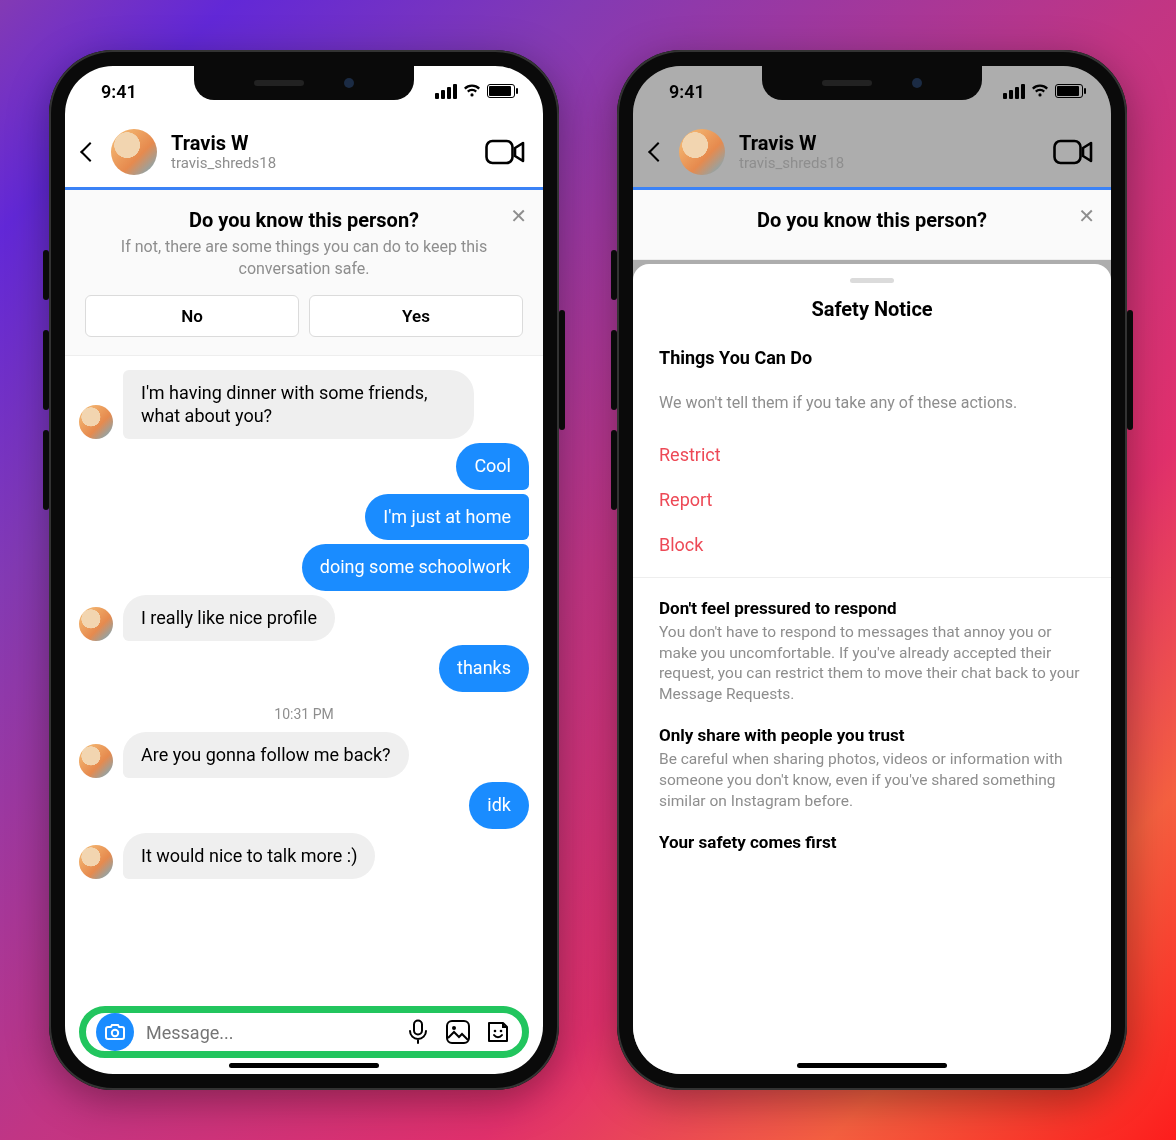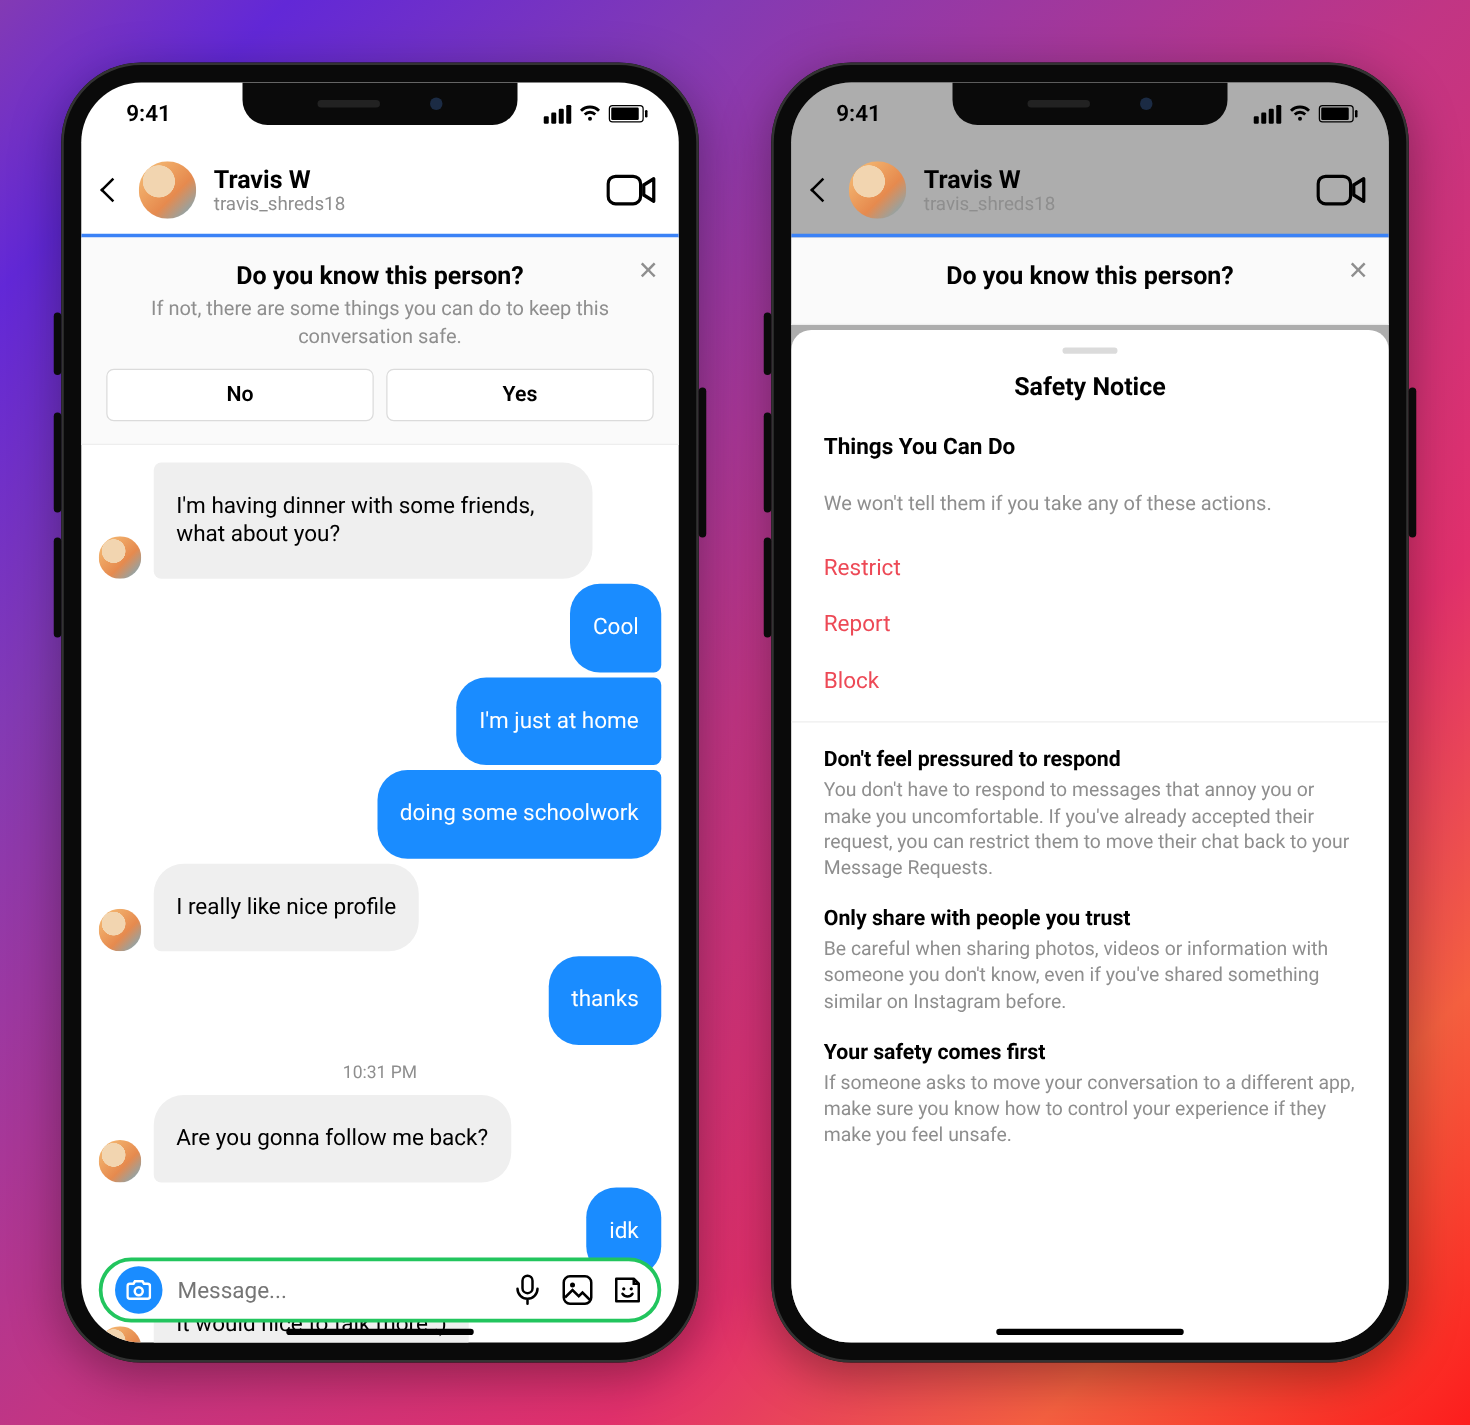--- a/index.html
+++ b/index.html
@@ -58,31 +58,31 @@
     background:#fafafa;border-bottom:1px solid #eee;padding:18px 20px 18px; text-align:center; position:relative;
   }
   .sb-title{font-weight:700;font-size:20px;color:#000;margin-bottom:4px;}
   .sb-sub{font-size:16px;color:#8e8e8e;line-height:1.35;padding:0 20px;}
   .sb-close{position:absolute;right:16px;top:14px;color:#8e8e8e;font-size:20px;cursor:pointer;}
   .sb-btns{display:flex;gap:10px;margin-top:16px;}
   .sb-btn{flex:1;border:1px solid #dbdbdb;border-radius:6px;background:#fff;padding:10px 0;font-weight:600;font-size:17px;color:#000;text-align:center;cursor:pointer;}
   .chat-area{padding:10px 14px 6px;overflow:hidden;}
   .msg-row{display:flex;align-items:flex-end;gap:10px;margin:4px 0;}
   .msg-row.me{justify-content:flex-end;}
-  .bubble{max-width:78%;padding:24px 18px;font-size:18px;line-height:1.25;border-radius:24px;}
+  .bubble{max-width:78%;padding:12px 18px;font-size:18px;line-height:1.25;border-radius:24px;}
   .them .bubble{background:#efefef;color:#000;border-radius:24px 24px 24px 6px;}
   .me .bubble{background:#1a8cff;color:#fff;border-radius:24px 24px 6px 24px;}
   .me.mid .bubble{border-radius:24px 6px 6px 24px;}
   .me.first .bubble{border-radius:24px 24px 6px 24px;}
   .me.last .bubble{border-radius:24px 6px 24px 24px;}
   .me.single .bubble{border-radius:24px;}
   .them .bubble.cut{border-top-left-radius:6px;}
   .timestamp{ text-align:center;color:#8e8e8e;font-size:14px;margin:14px 0 10px;}
   .composer{
-    position:absolute;left:14px;right:14px;bottom:16px;height:52px;border:3px solid #22c55e;border-radius:26px;display:flex;align-items:center;padding:0 10px;gap:12px;background:#fff;
+    position:absolute;left:14px;right:14px;bottom:16px;height:52px;border:7px solid #22c55e;border-radius:26px;display:flex;align-items:center;padding:0 10px;gap:12px;background:#fff;
   }
   .cam-btn{ width:38px;height:38px;border-radius:50%;background:#1a8cff;display:flex;align-items:center;justify-content:center;color:#fff;font-size:20px;flex:0 0 auto;}
   .composer input{flex:1;border:none;outline:none;font-size:18px;color:#8e8e8e;background:transparent;}
   .comp-icon{width:28px;height:28px;color:#000;display:flex;align-items:center;justify-content:center;}
   .home-ind{position:absolute;bottom:6px;left:50%;transform:translateX(-50%);width:150px;height:5px;border-radius:3px;background:#000;}
   
   .overlay{position:absolute;inset:0;background:rgba(0,0,0,.32);}
   .sheet{
     position:absolute;left:0;right:0;bottom:0;top:198px;background:#fff;border-top-left-radius:16px;border-top-right-radius:16px;padding:14px 26px 20px;
     overflow:hidden;
@@ -294,19 +294,18 @@
       <div class="tip">
         <div class="tip-h">Don't feel pressured to respond</div>
         <div class="tip-b">You don't have to respond to messages that annoy you or make you uncomfortable. If you've already accepted their request, you can restrict them to move their chat back to your Message Requests.</div>
       </div>
       <div class="tip">
         <div class="tip-h">Only share with people you trust</div>
         <div class="tip-b">Be careful when sharing photos, videos or information with someone you don't know, even if you've shared something similar on Instagram before.</div>
       </div>
       <div class="tip">
         <div class="tip-h">Your safety comes first</div>
-        <div class="tip-b">If someone asks to move your conversation to a different app, make sure you know how to control your experience if they make you feel unsafe.</div>
       </div>
     </div>
 
     <div class="home-ind" style="z-index:6;"></div>
   </div>
 </div>
 
 </body></html>

